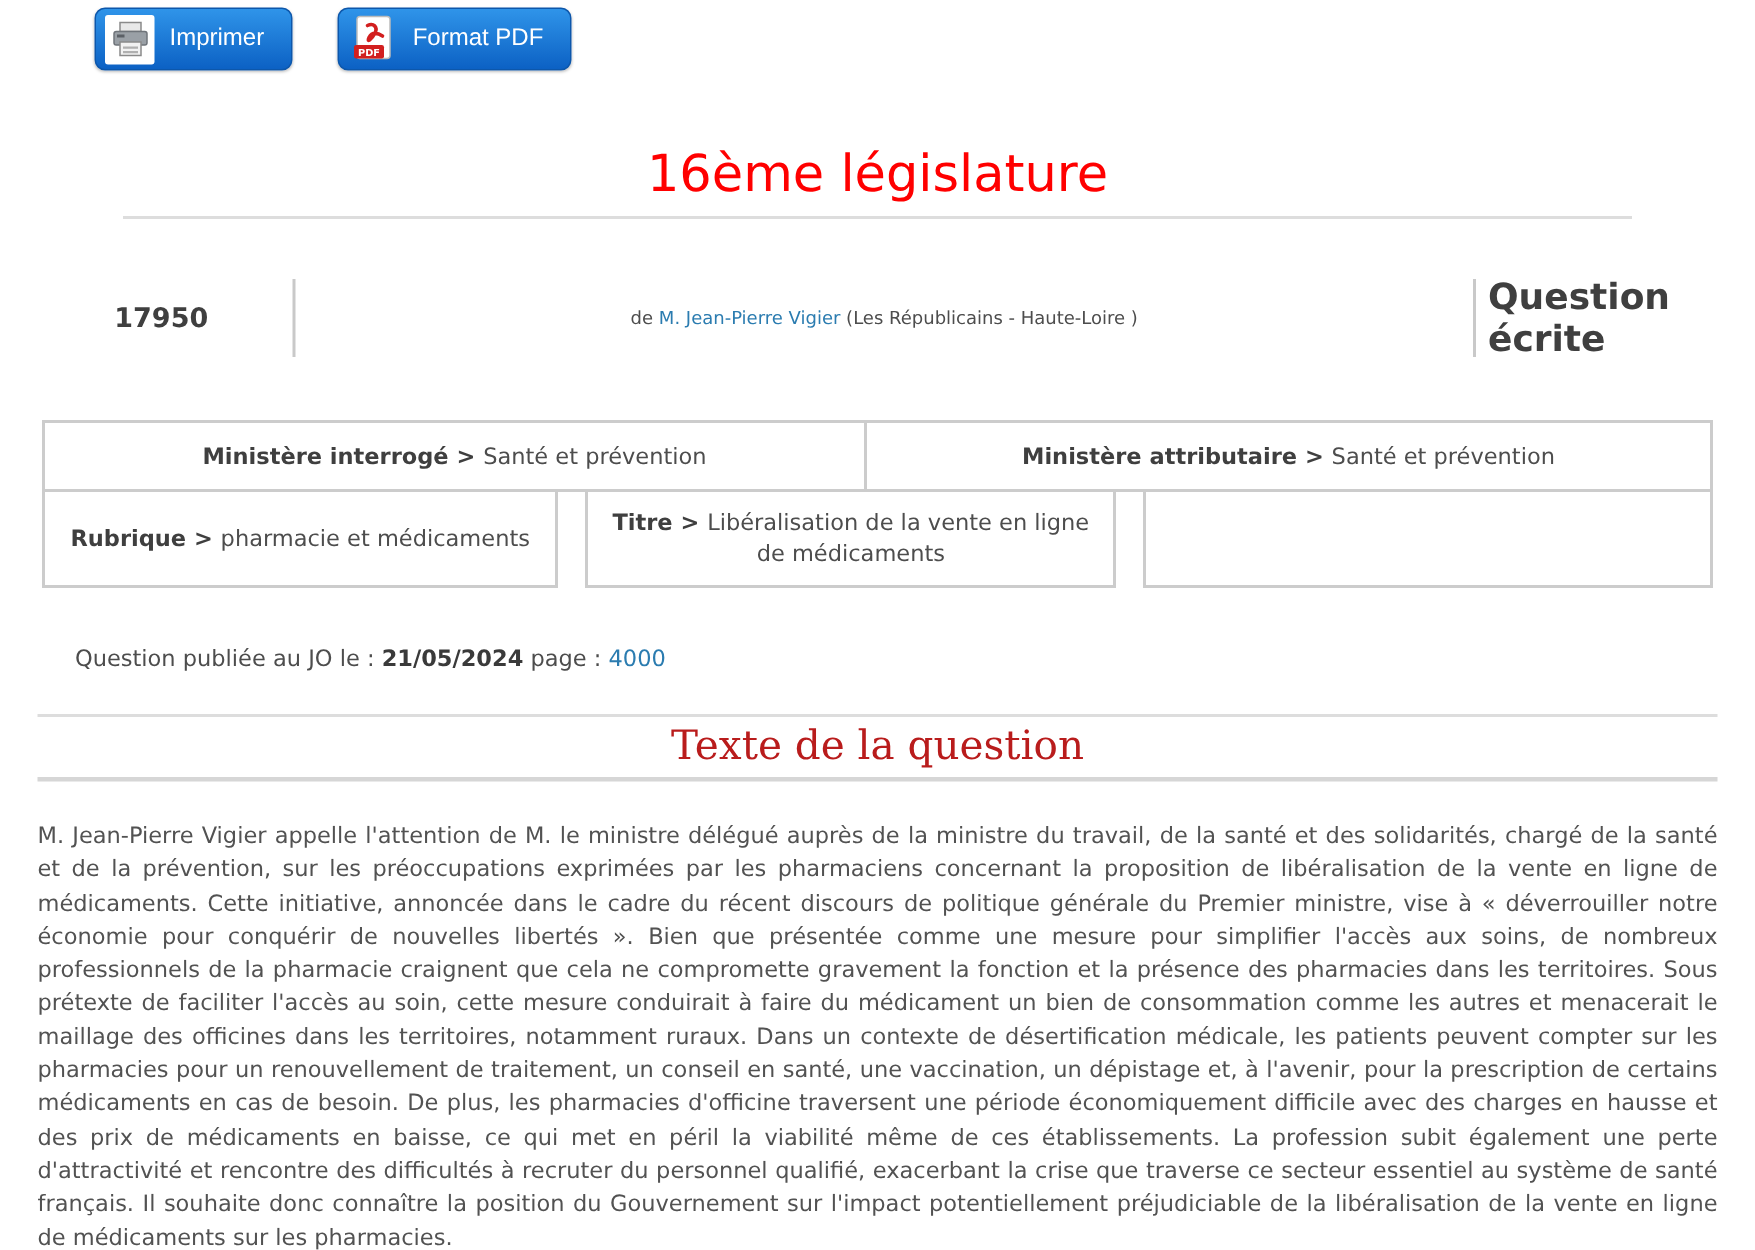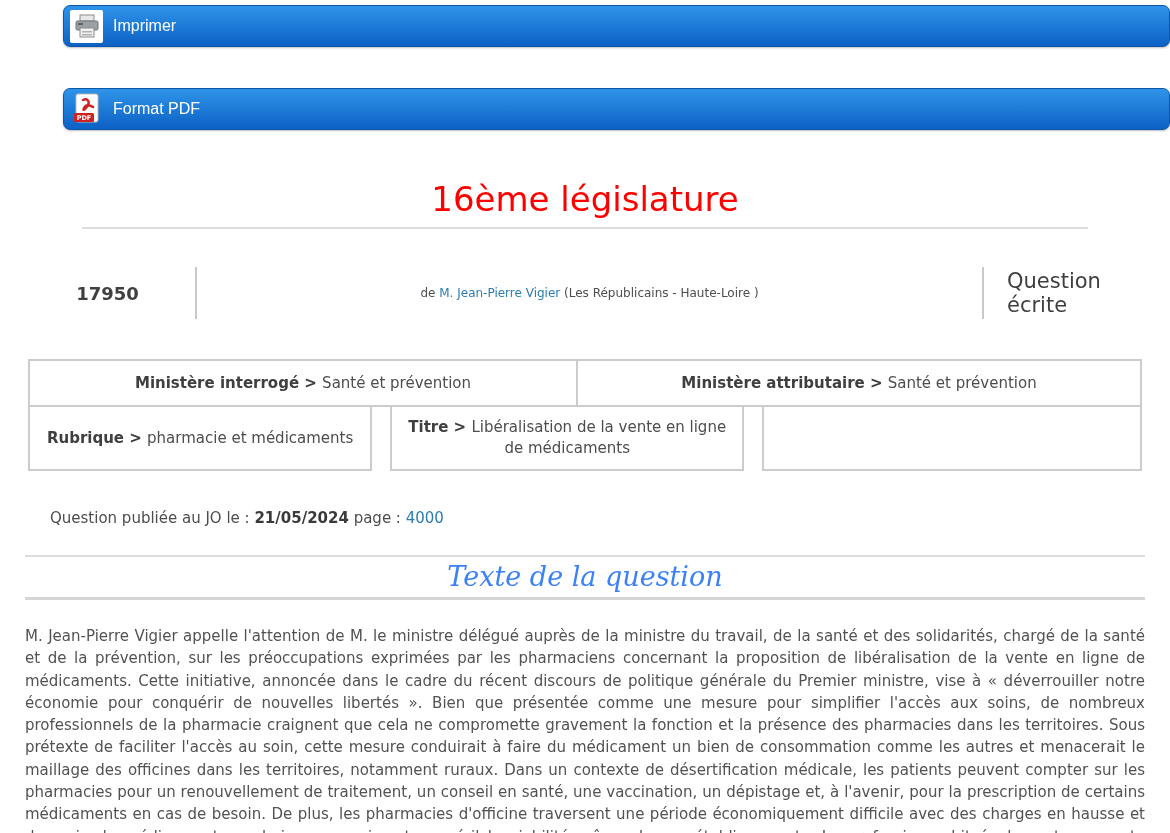--- a/index.html
+++ b/index.html
@@ -4,21 +4,21 @@
 <style>
   * { margin:0; padding:0; box-sizing:border-box; }
   html,body { background:#ffffff; }
   body {
     width:1170px; height:833px; overflow:hidden;
     font-family:"DejaVu Sans","Liberation Sans",sans-serif;
     color:#4d4d4d;
   }
 
   
-  .toolbar { padding:5px 0 0 63px; display:flex; gap:41px;flex-direction:column; }
+  .toolbar { padding:5px 0 0 63px; display:flex; gap:30px; }
   .btn {
     display:inline-flex; align-items:center; gap:10px;
     height:42px; padding:0 18px 0 6px;
     background:linear-gradient(#2f94e9,#0c61c4);
     border:1px solid #0d57ab; border-radius:7px;
     color:#ffffff; font-size:16px; cursor:pointer;
     box-shadow:0 1px 2px rgba(0,0,0,.25);
   }
   .btn .icon-box { width:33px; height:33px; display:flex; align-items:center; justify-content:center; }
   .icon-white-bg { background:#ffffff; border-radius:2px; }
@@ -36,22 +36,22 @@
   
   .qheader { margin-top:38px; display:flex; align-items:center; }
   .qnum {
     width:175px; margin-left:20px; text-align:center;
     font-weight:bold; font-size:18px; line-height:27px; color:#3f3f3f;
   }
   .vdiv { width:2px; height:52px; background:#c9c9c9; }
   .qauthor { flex:1; text-align:center; font-size:12px; color:#4d4d4d; }
   .qauthor a { color:#2b7cb0; text-decoration:none; }
   .qtype {
-    width:176px; margin-right:10px; padding-left:23px;
-    font-weight:normal; font-size:21px; color:#3f3f3f;
+    width:176px; margin-right:10px; padding-left:8px;
+    font-weight:bold; font-size:24px; color:#3f3f3f;
   }
 
   
   .meta { width:1114px; margin:40px auto 0 auto; font-size:15px; }
   .meta-row { display:flex; }
   .meta-row + .meta-row { margin-top:-2px;gap:20px; }
   .meta-cell {
     border:2px solid #cccccc; margin-left:-2px;
     display:flex; align-items:center; justify-content:center;
     text-align:center; padding:6px 12px; line-height:21px;
@@ -69,21 +69,21 @@
   
   .pub { margin:38px 0 0 50px; font-size:15px; color:#4d4d4d; }
   .pub b { color:#3a3a3a;text-align:center; }
   .pub a { color:#2b7cb0; text-decoration:none; }
 
   
   .section-rule { width:1120px; height:2px; background:#dddddd; margin:28px auto 0 auto; }
   .section-title {
     margin-top:3px; text-align:center;
     font-family:"DejaVu Serif","Liberation Serif",serif;
-    font-size:27px; line-height:33px; color:#3b82f6;font-style:italic;
+    font-size:27px; line-height:33px; color:#b91c1c;
   }
   .section-rule-bottom { width:1120px; height:3px; background:#d6d6d6; margin:4px auto 0 auto; }
 
   
   .qbody {
     margin:25px 25px 0 25px;
     font-size:15px; line-height:22.3px;
     text-align:justify; color:#525252;
   }
 </style>

